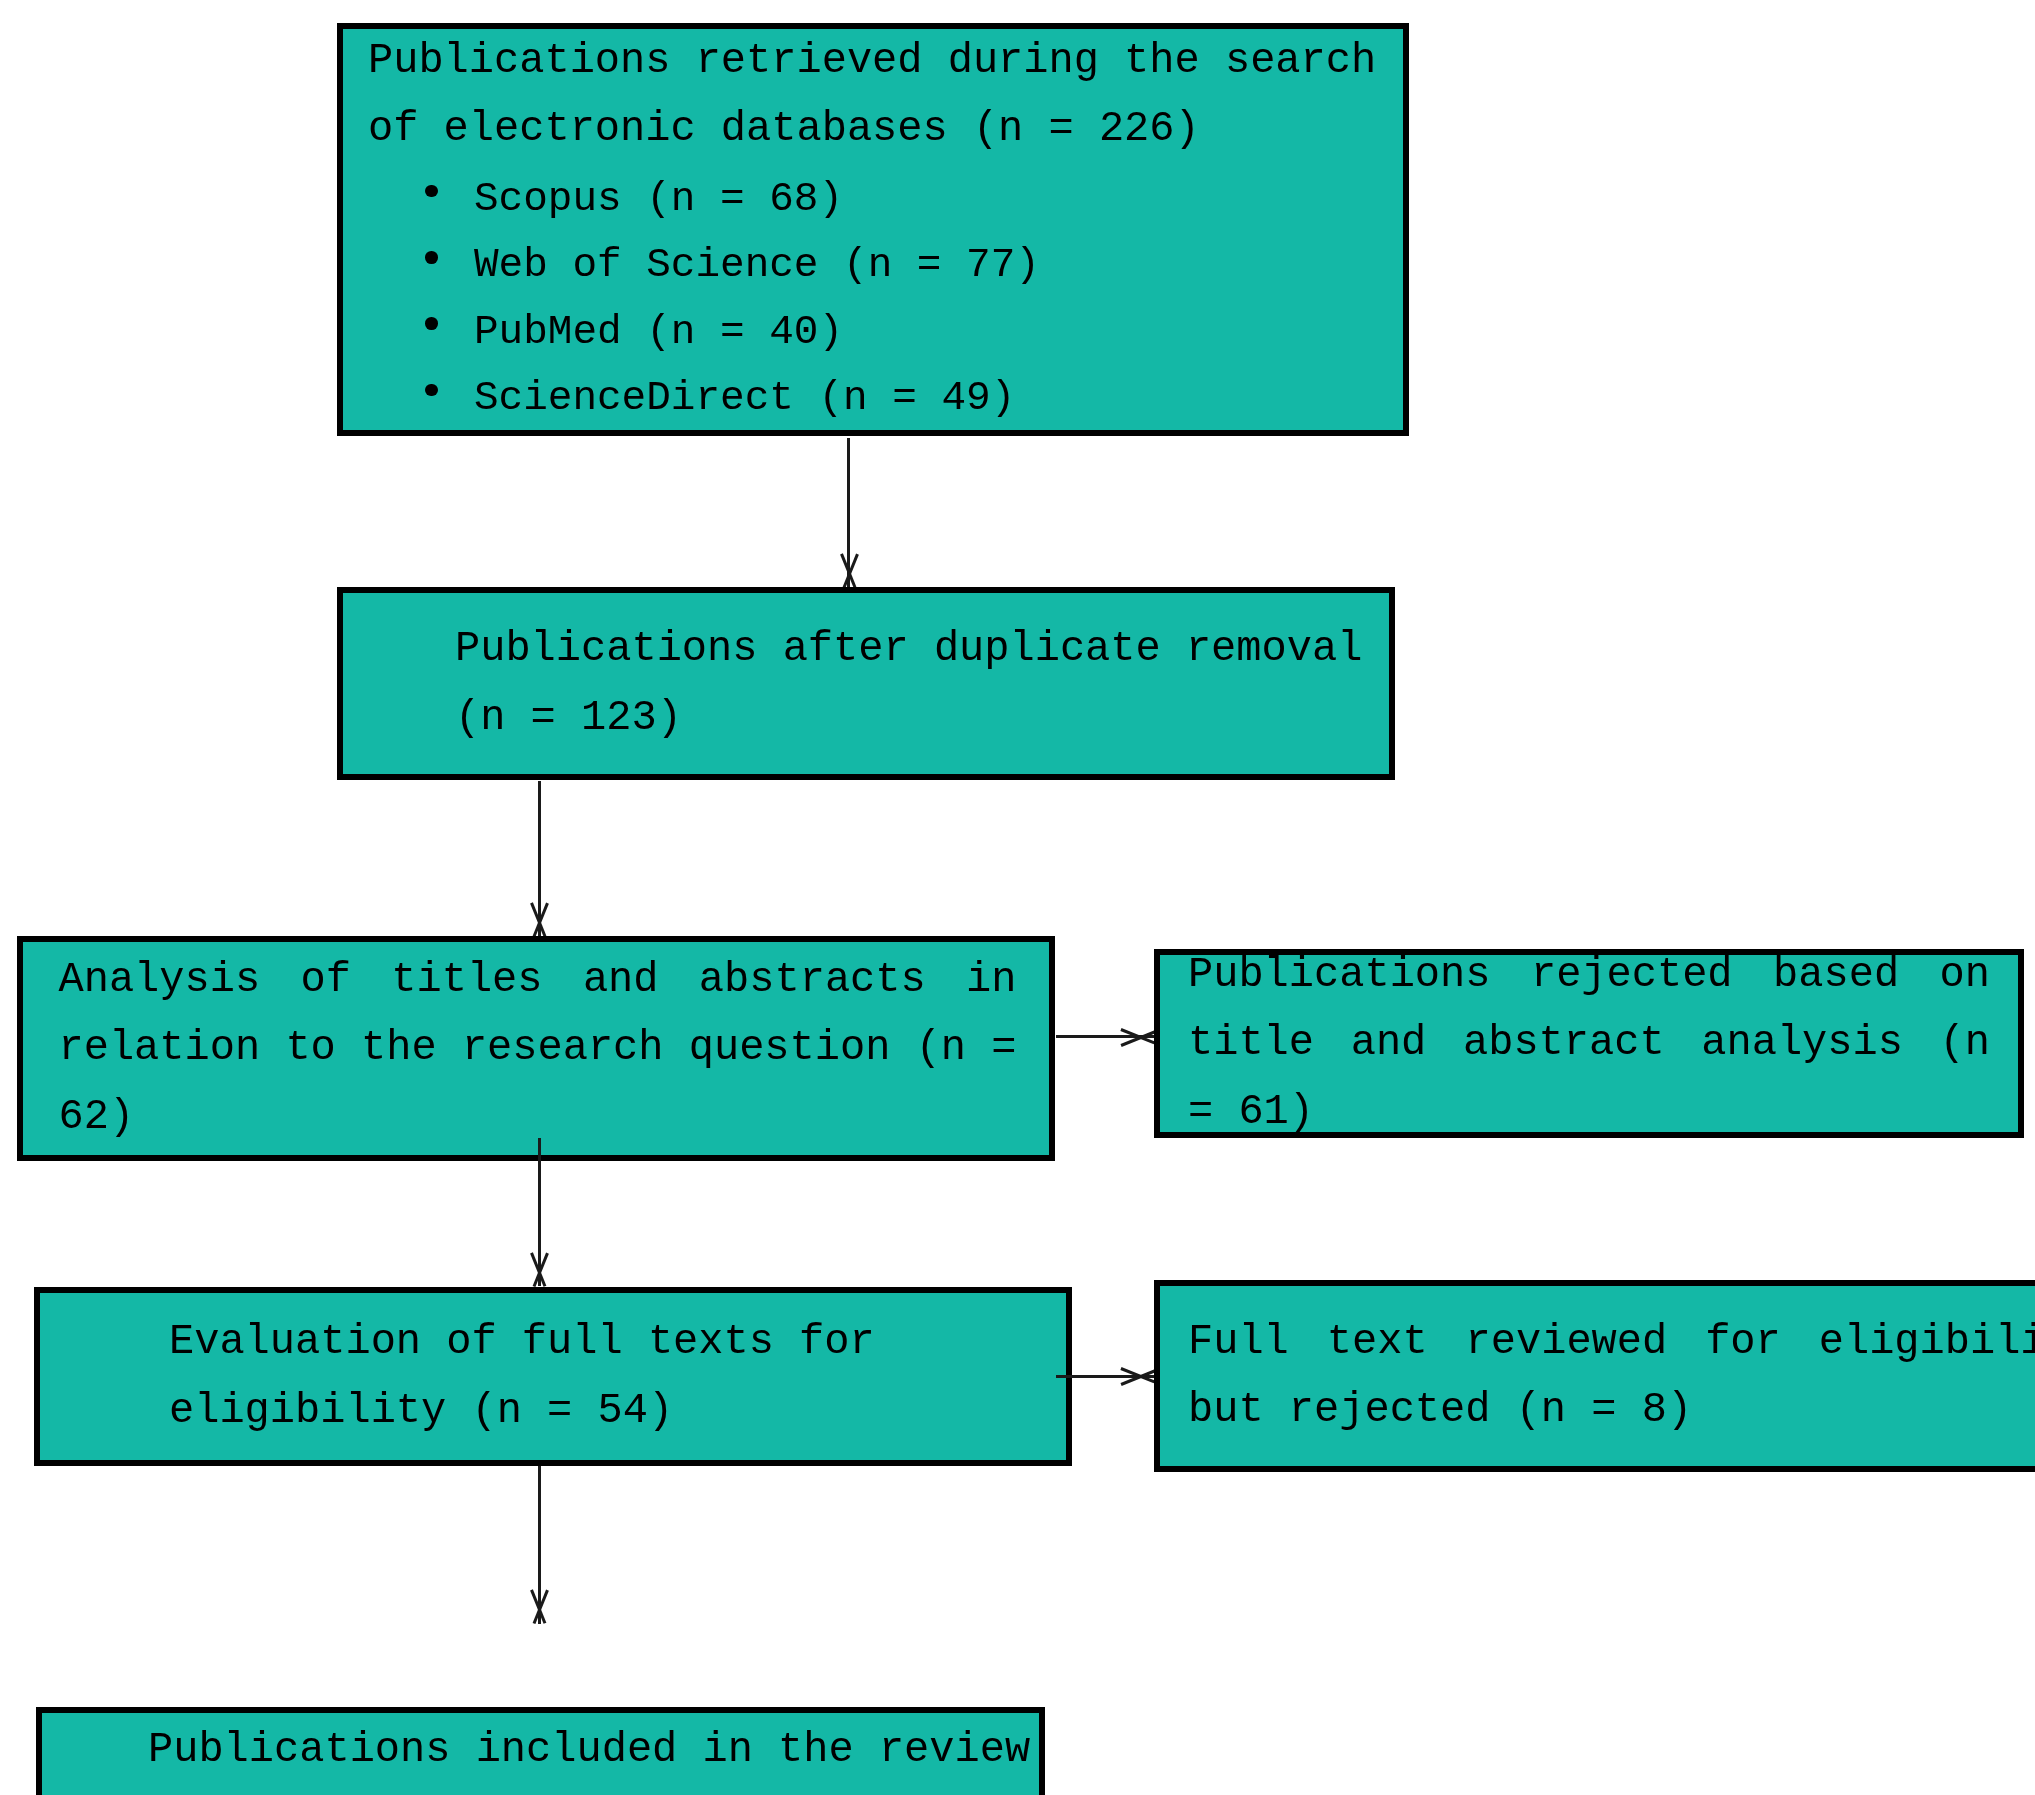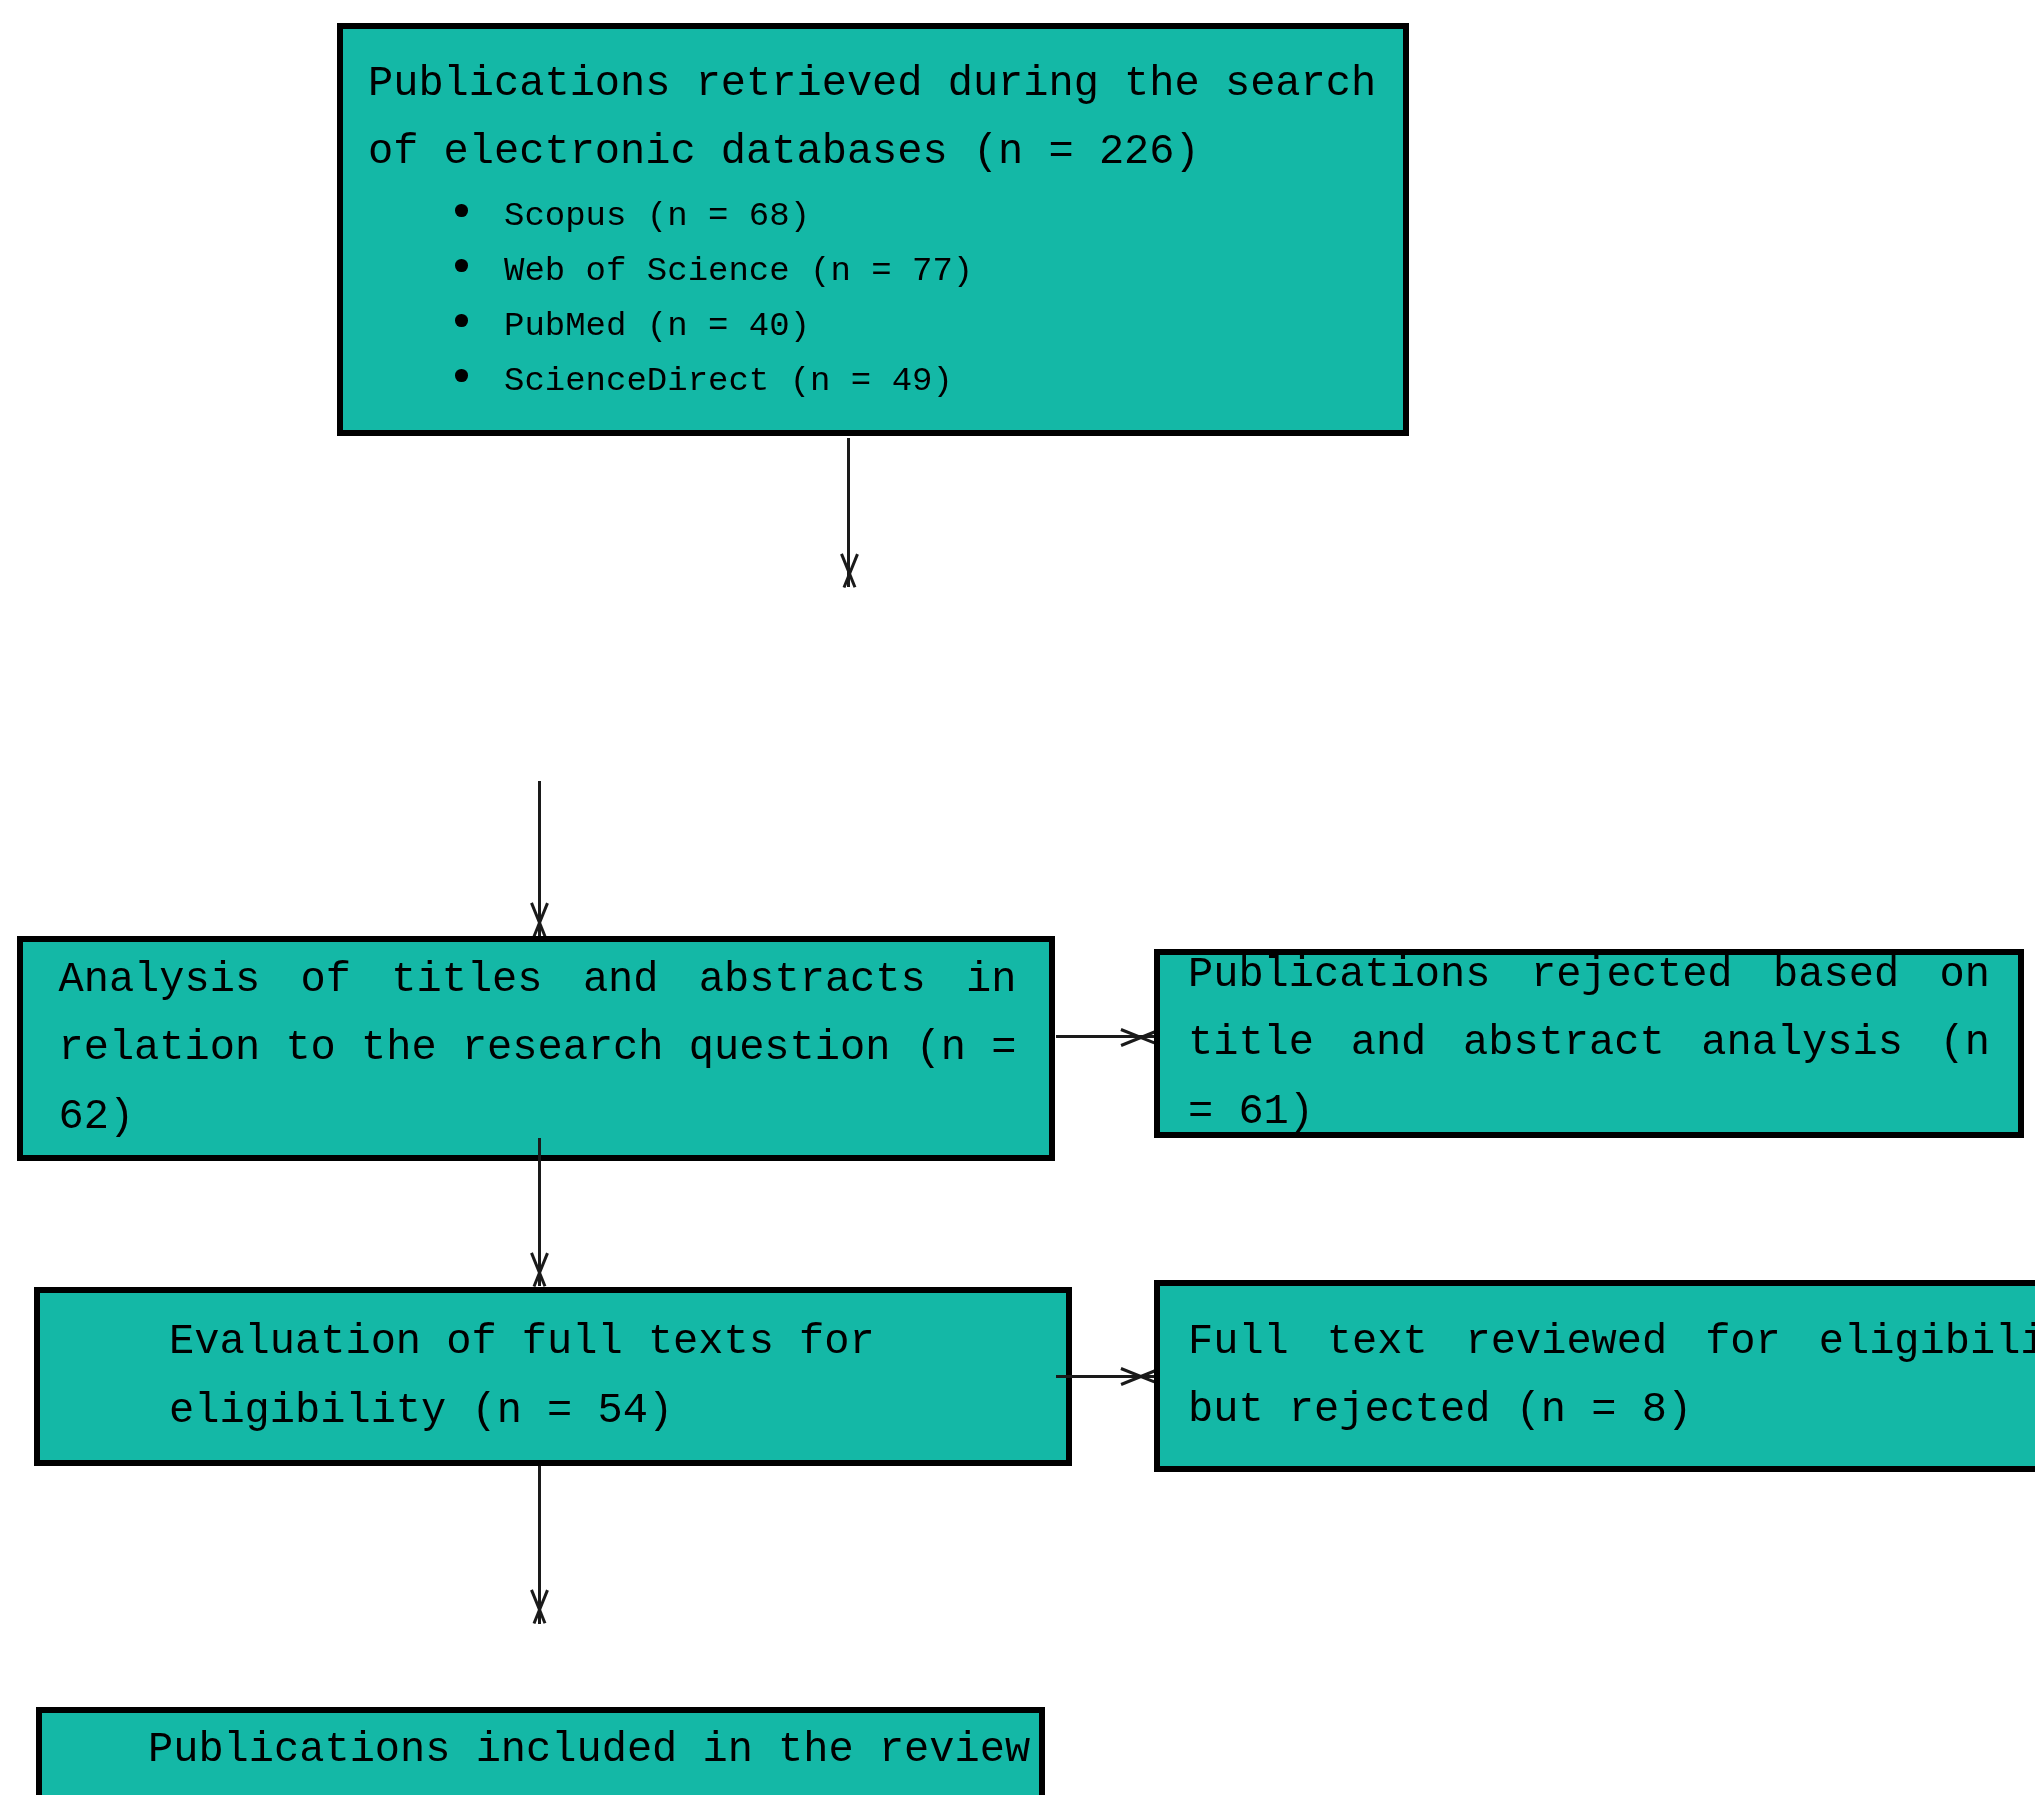--- a/index.html
+++ b/index.html
@@ -48,25 +48,24 @@
   }
   .left .node-text { text-align: left; }
 
   
   .src-list {
     list-style: none;
     margin: 2.6px 0 0 0;
     padding: 0 0 0 106px;
   }
   .src-list li {
-    font-size: 34px;
+    font-size: 41px;
     line-height: 1.62;
     position: relative;
     color: #000000;
-    margin-left: 30px;
   }
   .src-list li .bullet {
     position: absolute;
     left: -49px;
     top: 0.455em;
     width: 12.6px;
     height: 12.6px;
     border-radius: 50%;
     background: #000000;
     display: block;
@@ -159,20 +158,25 @@
           <span class="bullet"></span>
           <span>ScienceDirect (n = 49)</span>
         </li>
       </ul>
     </div>
   </div>
 
   <div class="vline" style="left:847px; top:438px; height:149px;"></div>
   <div class="arrow-down" style="left:829px; top:557px;"></div>
 
+  <div class="node left" style="left:337px; top:587px; width:1058px; height:193px;">
+    <div class="node-inner" style="padding:0 0 0 112px;">
+      <p class="node-text">Publications after duplicate removal (n = 123)</p>
+    </div>
+  </div>
 
   <div class="vline" style="left:538px; top:781px; height:155px;"></div>
   <div class="arrow-down" style="left:519px; top:906px;"></div>
 
   <div class="node just" style="left:16.5px; top:936px; width:1038px; height:225px;">
     <div class="node-inner" style="padding:0 32px 0 36px;">
       <p class="node-text">Analysis of titles and abstracts in relation to the research question (n = 62)</p>
     </div>
   </div>
 

